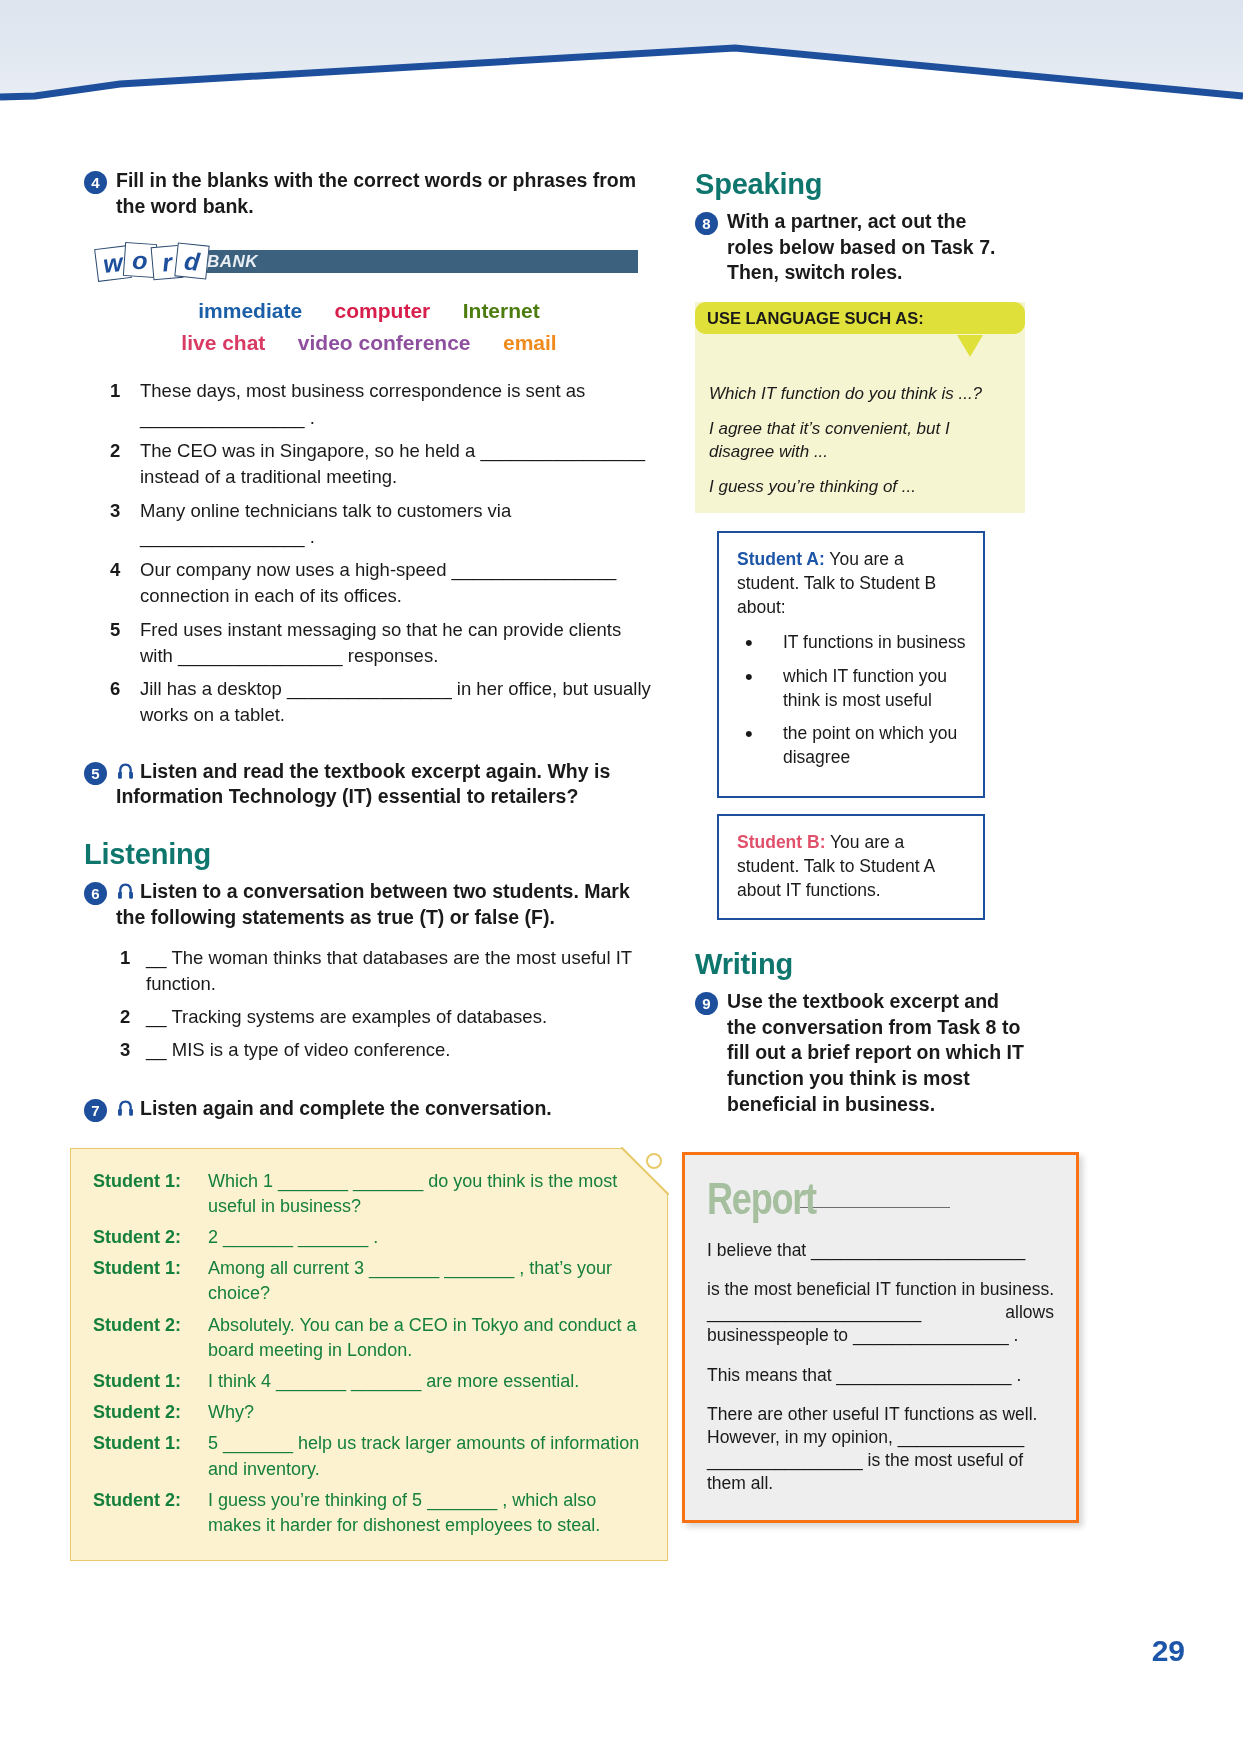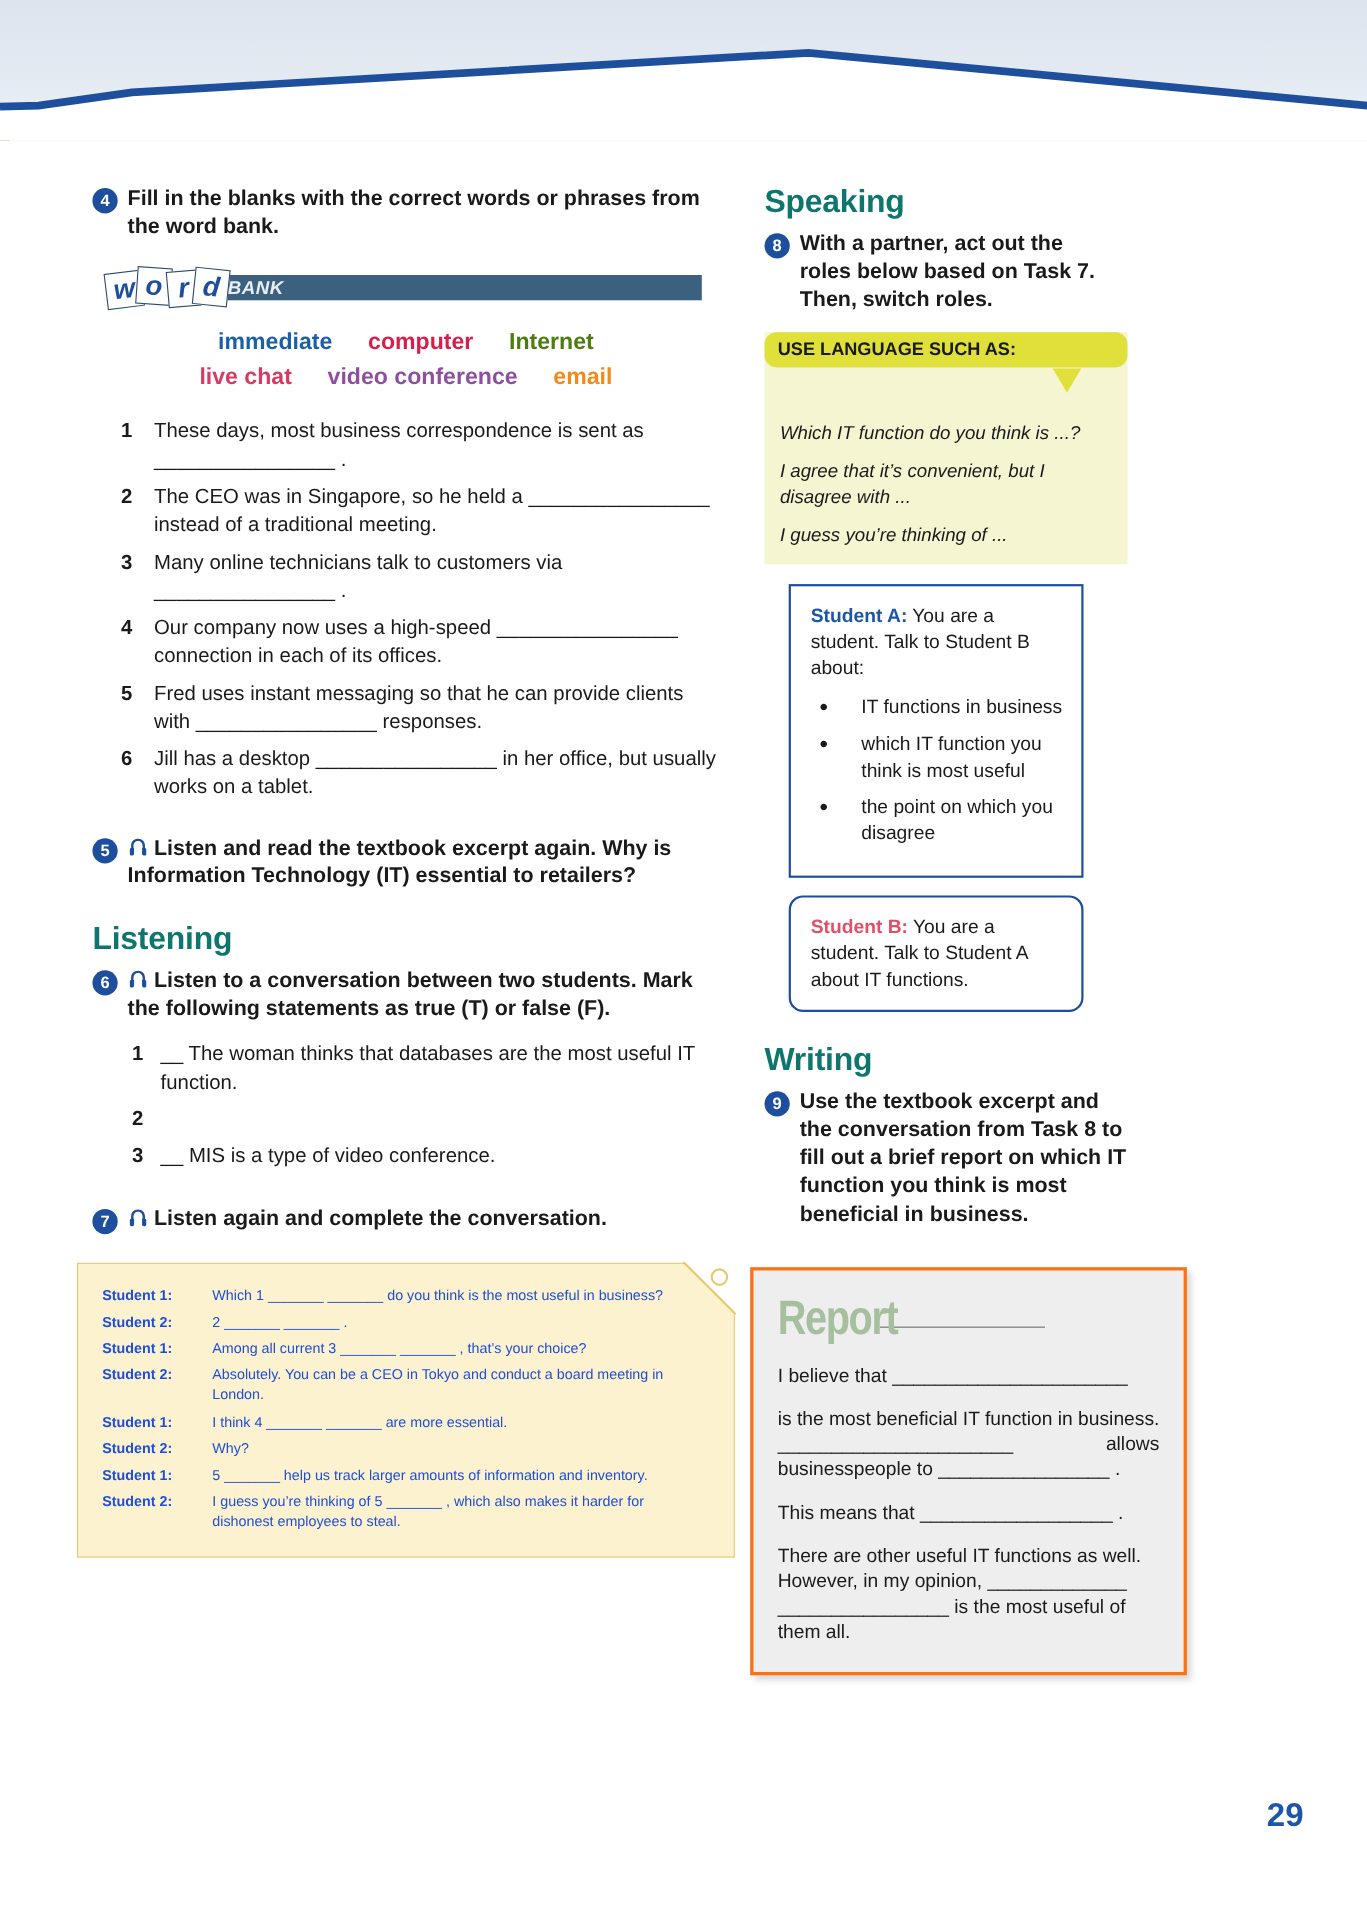--- a/index.html
+++ b/index.html
@@ -128,22 +128,22 @@
   
   #dialogue-note {
     position:relative;
     margin:26px 0 0 -14px;
     width:598px;
     background:#fdf2cf;
     border:1.5px solid #e8c96a;
     padding:20px 26px 22px 22px;
   }
   .dlg-row {
-    display:flex; gap:4px;
-    font-size:13px; color:#1d4ed8; line-height:1.4;
+    display:flex; gap:19px;
+    font-size:18px; color:#15803d; line-height:1.4;
     margin-bottom:6px;
   }
   .dlg-spk { flex:0 0 96px; font-weight:bold; }
   .dlg-txt { flex:1 1 auto; }
 
   
   #use-language {
     position:relative;
     margin:16px 0 0 0;
     width:330px;
@@ -336,20 +336,21 @@
       </div>
     </div>
 
     <ul class="tf-list">
       <li>
         <span class="n">1</span>
         <span class="t">__  The woman thinks that databases are the most useful IT function.</span>
       </li>
       <li>
         <span class="n">2</span>
+        <span class="t">__  Tracking systems are examples of databases.</span>
       </li>
       <li>
         <span class="n">3</span>
         <span class="t">__  MIS is a type of video conference.</span>
       </li>
     </ul>
 
     <div class="task" style="margin-top:32px;">
       <div class="num-badge">7</div>
       <div class="task-text">
@@ -425,21 +426,21 @@
     <div class="role-box">
       <span class="rb-label-a">Student A:</span>
       <span>You are a student. Talk to Student B about:</span>
       <ul>
         <li>IT functions in business</li>
         <li>which IT function you think is most useful</li>
         <li>the point on which you disagree</li>
       </ul>
     </div>
 
-    <div class="role-box" style="margin-top:16px;border-radius:13px;">
+    <div class="role-box" style="margin-top:16px;">
       <span class="rb-label-b">Student B:</span>
       <span>You are a student. Talk to Student A about IT functions.</span>
     </div>
 
     <div class="section-head" style="margin-top:28px;">Writing</div>
 
     <div class="task">
       <div class="num-badge">9</div>
       <div class="task-text" style="max-width:300px;">Use the textbook excerpt and the conversation from Task 8 to fill out a brief report on which IT function you think is most beneficial in business.</div>
     </div>

